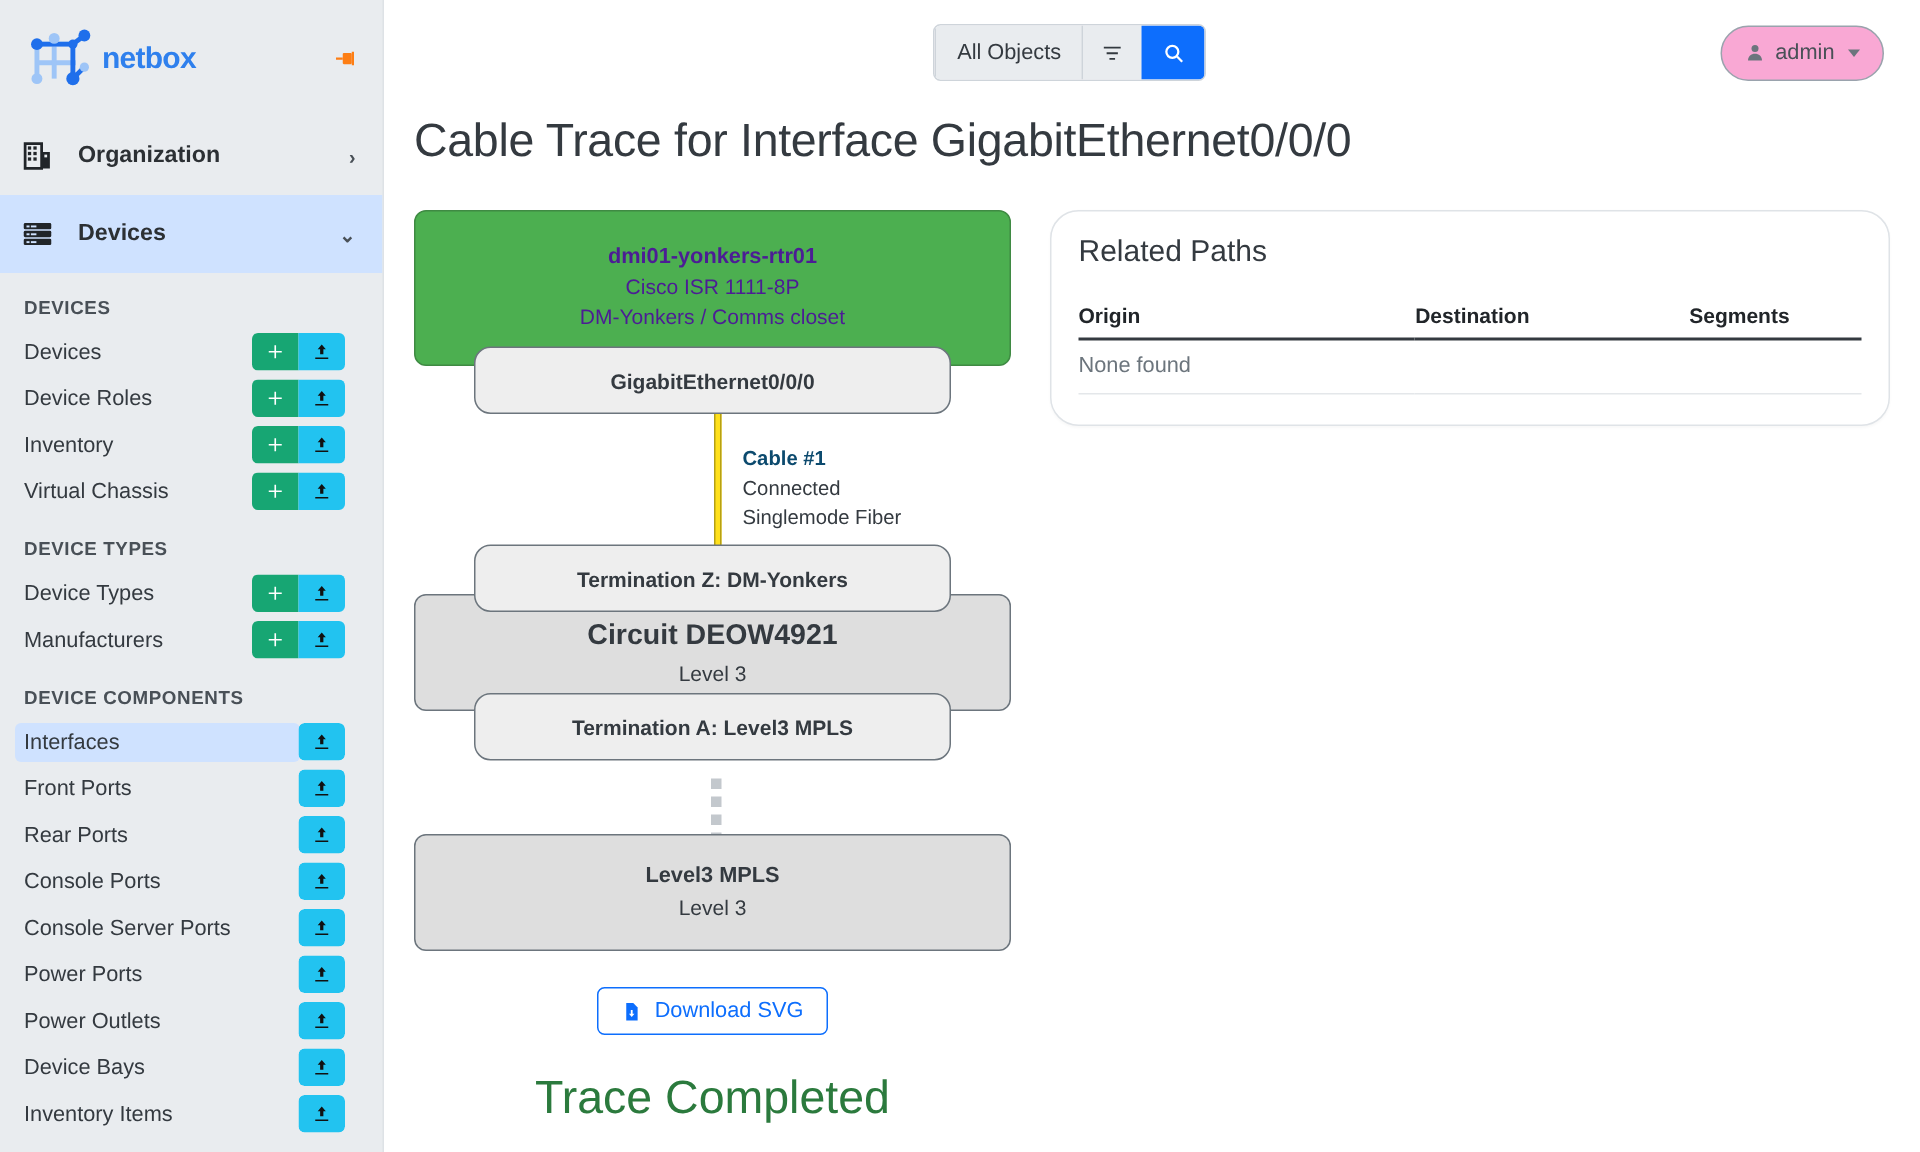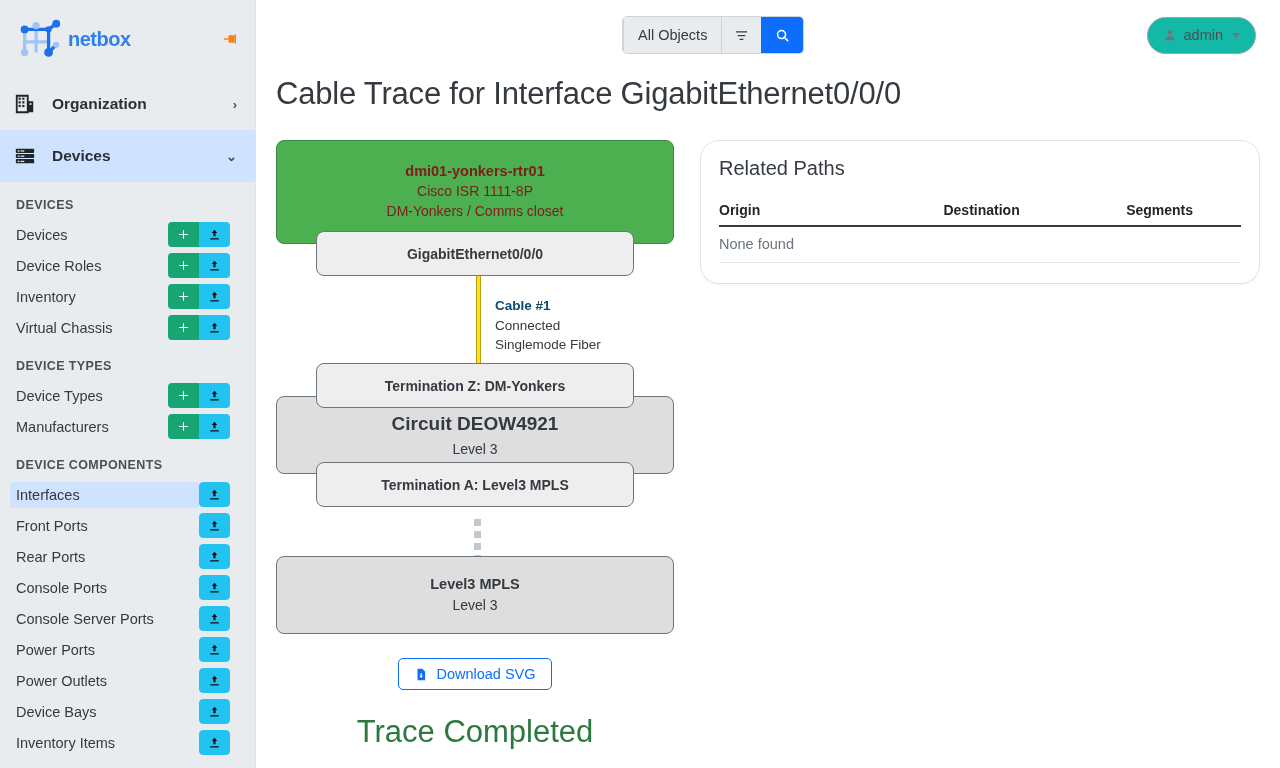--- a/index.html
+++ b/index.html
@@ -108,21 +108,21 @@
   .search-btn {
     display: flex; align-items: center; justify-content: center;
     width: 42px; background: #0d6efd; cursor: pointer;
   }
   .search-btn svg { width: 15px; height: 15px; color: #fff; }
 
   .user-btn {
     display: flex; align-items: center; gap: 7px;
     height: 37px; padding: 0 15px;
     border: 1px solid #9aa3ad; border-radius: 19px;
-    font-size: 14.5px; color: #495057; cursor: pointer; background: #14b8a6;
+    font-size: 14.5px; color: #495057; cursor: pointer; background: #f9a8d4;
   }
   .user-btn svg { width: 14px; height: 14px; color: #6c757d; }
   .user-btn .caret {
     width: 0; height: 0; border-left: 4.5px solid transparent;
     border-right: 4.5px solid transparent; border-top: 5px solid #6c757d;
     margin-left: 2px;
   }
 
   .page-title {
     font-size: 31px; font-weight: 400; color: #343a40;
@@ -135,30 +135,30 @@
   .trace-col { width: 398px; flex: none; }
 
   .node {
     position: relative;
     border: 1px solid #6c757d; border-radius: 8px;
     display: flex; flex-direction: column; align-items: center; justify-content: center;
     text-align: center;
   }
   .node-device {
     width: 398px; height: 104px;
-    background: #4caf50; border-color: #3f8a43; color: #7f1d1d;
+    background: #4caf50; border-color: #3f8a43; color: #4c1d95;
   }
   .node-device .l1 { font-size: 14.5px; font-weight: 700; line-height: 1.35; }
   .node-device .l2, .node-device .l3 { font-size: 14px; font-weight: 400; line-height: 1.42; }
 
   .node-term {
     width: 318px; height: 45px; margin: -13px auto 0 auto;
     background: #eeeeee; border-color: #6c757d;
     font-size: 14px; font-weight: 700; color: #343a40;
-    position: relative; z-index: 3;
+    position: relative; z-index: 3; border-radius: 11px;
   }
 
   .cable-seg {
     position: relative; height: 100px; width: 398px;
   }
   .cable-line {
     position: absolute; left: 200px; top: 0; width: 5px; height: 100px;
     background: #ffe01b; border-left: 1px solid #b5a014; border-right: 1px solid #b5a014;
   }
   .cable-info {

